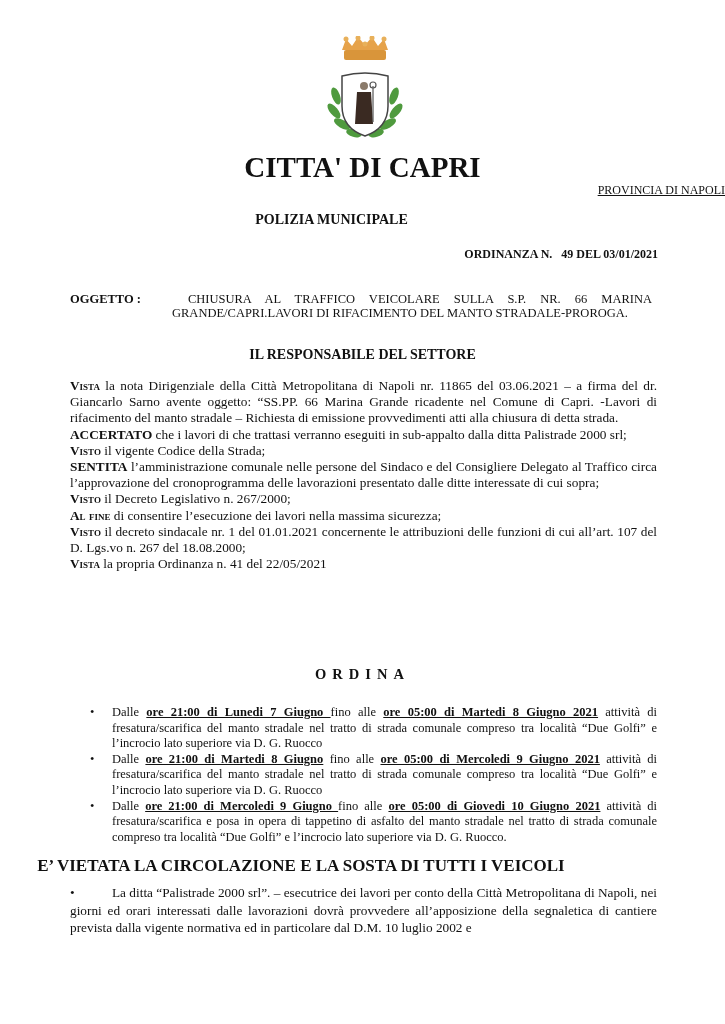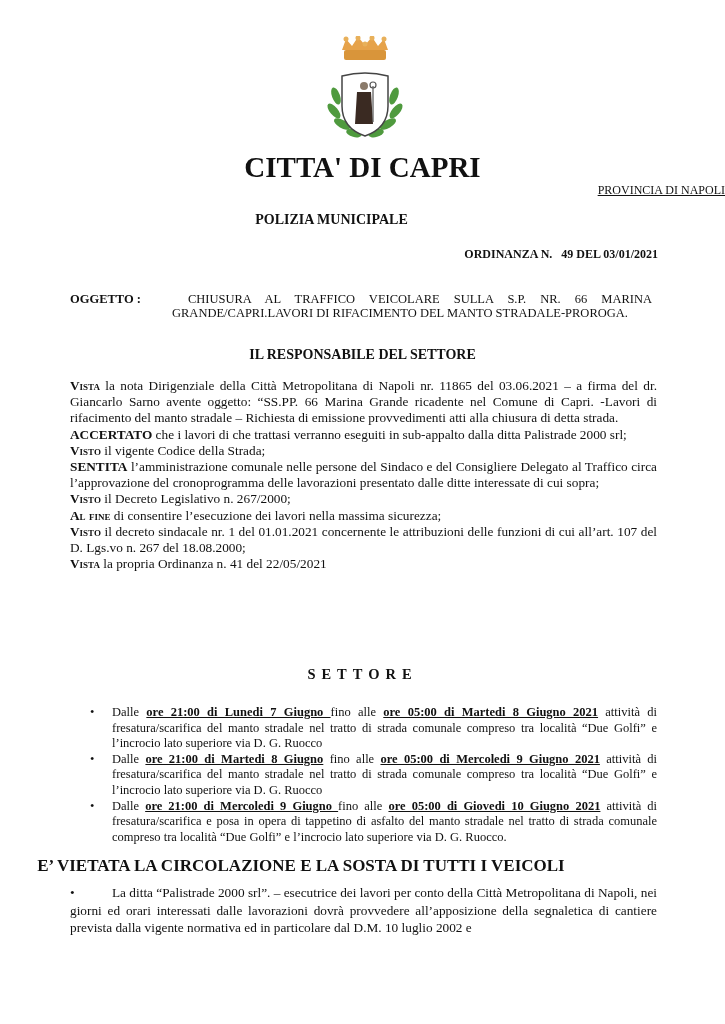--- a/index.html
+++ b/index.html
@@ -116,21 +116,21 @@
   <p><span class="sc">Vista</span><span> la nota Dirigenziale della Città Metropolitana di Napoli nr. 11865 del 03.06.2021 – a firma del dr. Giancarlo Sarno avente oggetto: “SS.PP.  66 Marina Grande ricadente nel Comune di Capri. -Lavori di rifacimento del manto stradale – Richiesta di emissione provvedimenti atti alla chiusura di detta strada.</span></p>
   <p><span class="b">ACCERTATO</span><span> che i lavori di che trattasi verranno eseguiti in sub-appalto dalla ditta Palistrade 2000 srl;</span></p>
   <p><span class="sc">Visto</span><span> il vigente Codice della Strada;</span></p>
   <p><span class="b">SENTITA</span><span> l’amministrazione comunale nelle persone del Sindaco e del Consigliere Delegato al Traffico circa l’approvazione del cronoprogramma delle lavorazioni presentato dalle ditte interessate di cui sopra;</span></p>
   <p><span class="sc">Visto</span><span> il Decreto Legislativo n. 267/2000;</span></p>
   <p><span class="sc">Al fine</span><span> di consentire l’esecuzione dei lavori nella massima sicurezza;</span></p>
   <p><span class="sc">Visto</span><span> il decreto sindacale nr. 1 del 01.01.2021 concernente le attribuzioni delle funzioni di cui all’art. 107 del D. Lgs.vo n. 267 del 18.08.2000;</span></p>
   <p><span class="sc">Vista</span><span> la propria Ordinanza n. 41 del 22/05/2021</span></p>
 </div>
 
-<div class="ordina">SETTORE</div>
+<div class="ordina">ORDINA</div>
 
 <ul class="orders">
   <li>
     <span class="bul">•</span><span>Dalle </span><span class="u">ore 21:00 di Lunedi 7 Giugno </span><span> fino alle </span><span class="u">ore 05:00 di Martedi 8 Giugno 2021</span><span> attività di fresatura/scarifica del manto stradale nel tratto di strada comunale compreso tra località “Due Golfi” e l’incrocio lato superiore via D. G. Ruocco</span>
   </li>
   <li>
     <span class="bul">•</span><span>Dalle </span><span class="u">ore 21:00 di  Martedi 8 Giugno</span><span>  fino alle </span><span class="u">ore 05:00 di Mercoledi 9 Giugno 2021</span><span> attività di fresatura/scarifica del manto stradale nel tratto di strada comunale compreso tra località “Due Golfi” e l’incrocio lato superiore via D. G. Ruocco</span>
   </li>
   <li>
     <span class="bul">•</span><span>Dalle </span><span class="u">ore 21:00 di Mercoledi 9 Giugno </span><span>fino alle </span><span class="u">ore 05:00 di Giovedi 10 Giugno 2021</span><span> attività di fresatura/scarifica e posa in opera di tappetino di asfalto del manto stradale nel tratto di strada comunale compreso tra località “Due Golfi” e l’incrocio lato superiore via D. G. Ruocco.</span>

